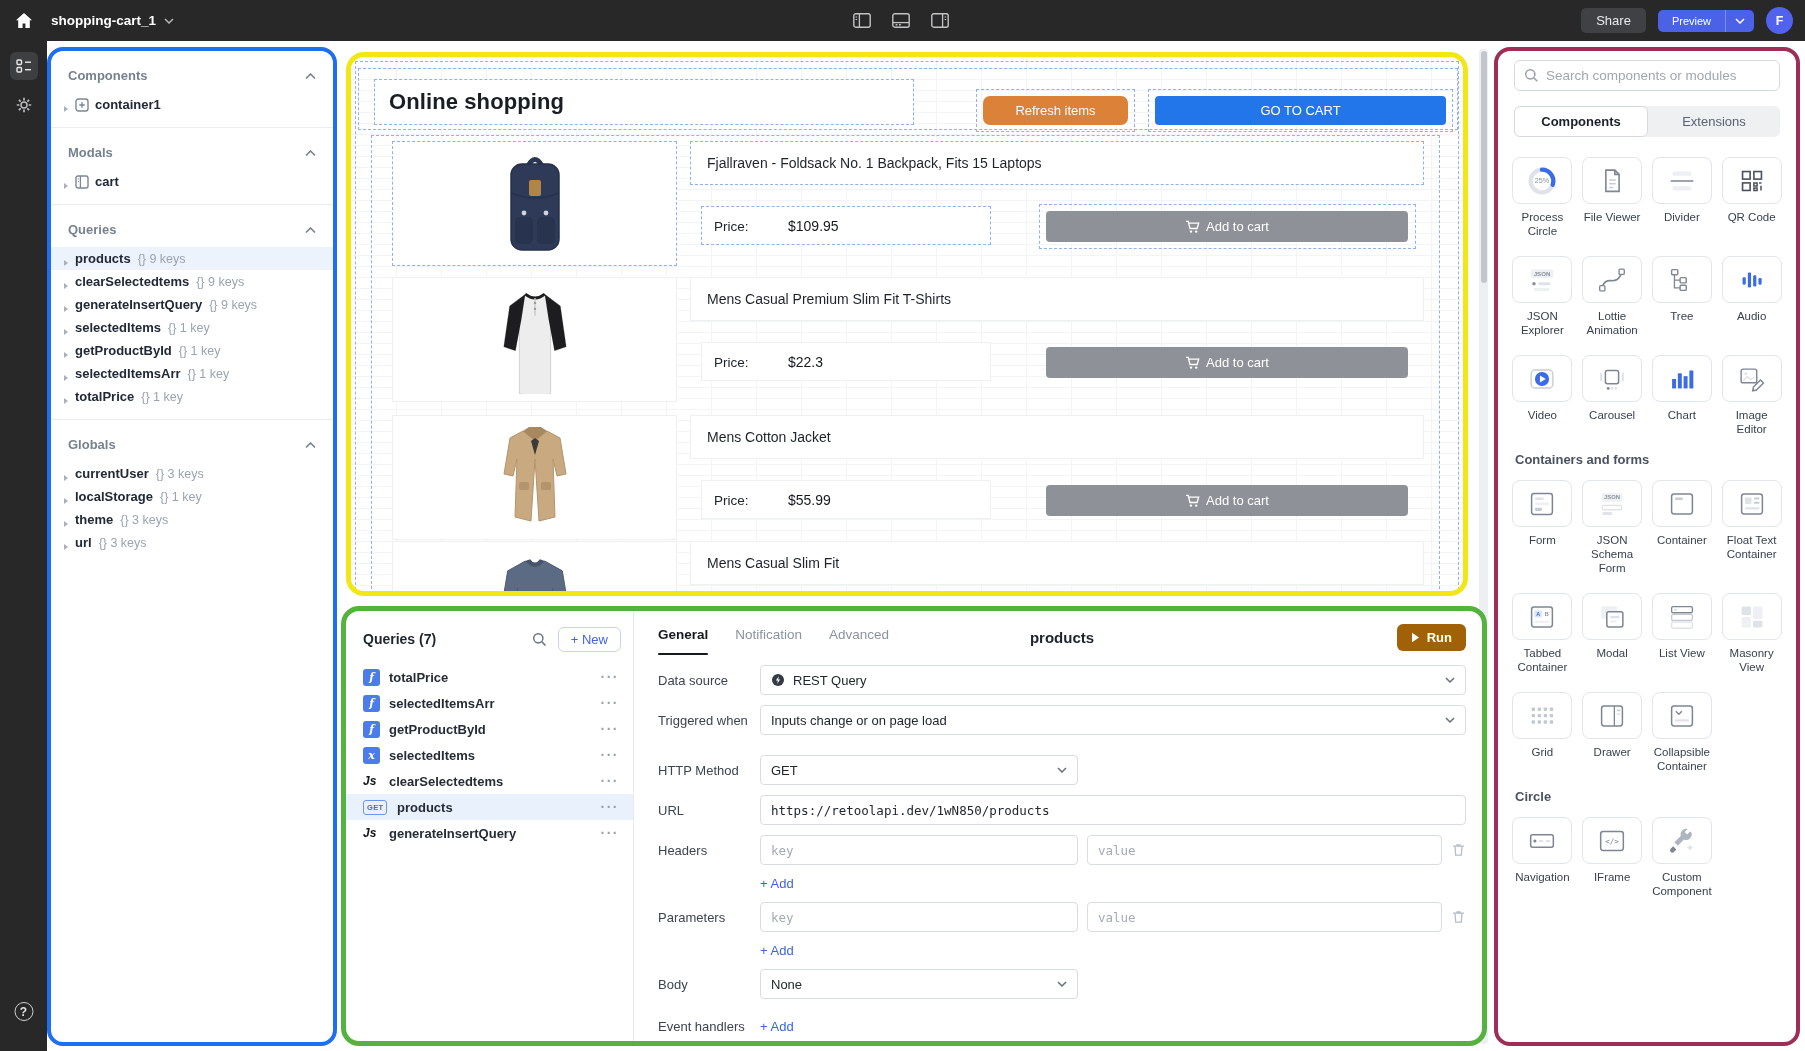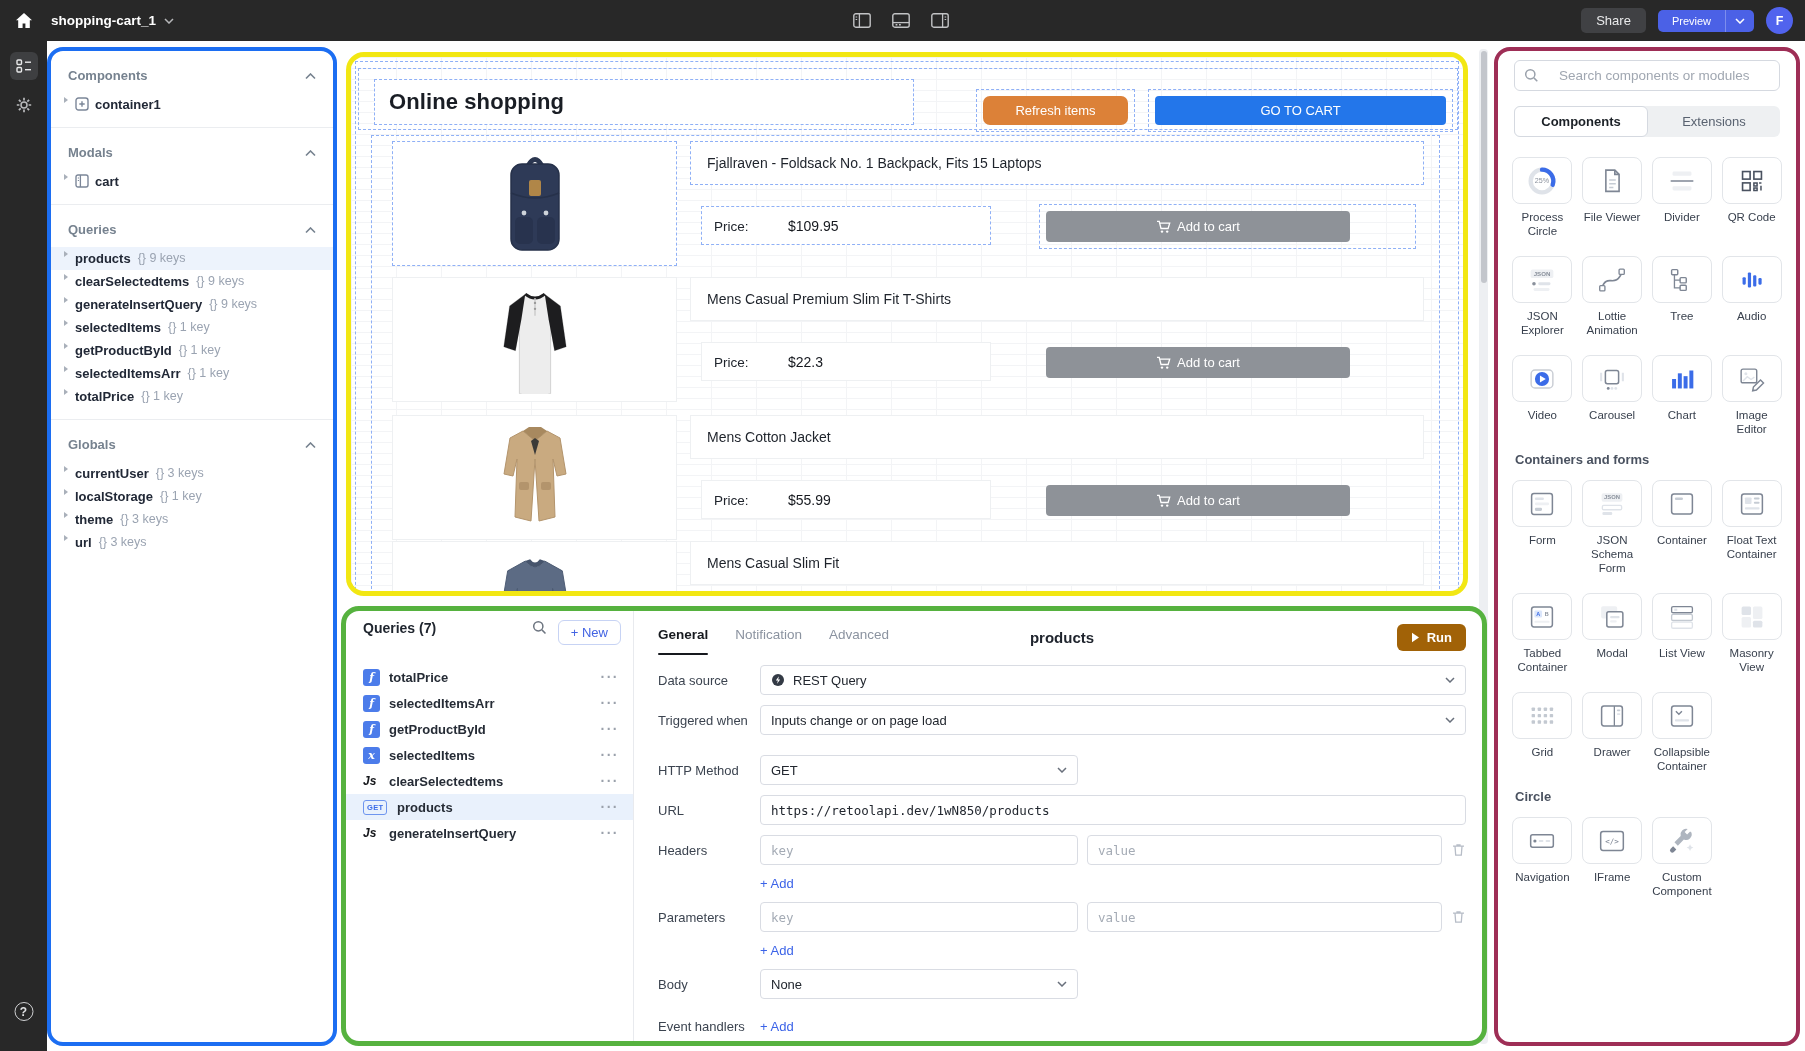--- a/index.html
+++ b/index.html
@@ -32,21 +32,21 @@
   #bottom-panel{position:absolute;left:341px;top:606px;width:1146px;height:440px;border:5px solid #56b23f;border-radius:18px;background:#fff;overflow:hidden;display:flex;z-index:4}
   #right-panel{position:absolute;left:1494px;top:47px;width:306px;height:999px;border:4px solid #9e2e56;border-radius:16px;background:#fff;overflow:hidden;z-index:4}
   #canvas-scrollbar{position:absolute;left:1479px;top:49px;width:9px;height:995px;background:#edeff2;border-radius:4px;z-index:2}
   #canvas-scrollbar .thumb{position:absolute;top:2px;left:1.5px;width:6px;height:232px;background:#c3c6cc;border-radius:3px}
 
   
   .lp-section{padding:15px 0 11px;border-bottom:1px solid #ebedf0}
   .lp-section:last-child{border-bottom:none}
   .lp-head{display:flex;justify-content:space-between;align-items:center;padding:0 17px;margin-bottom:9px;cursor:pointer}
   .lp-title{color:#76828f;font-size:13px;font-weight:700}
-  .lp-item{display:flex;align-items:flex-start;padding:4px 16px 4px 13px;font-size:13px;cursor:pointer}
+  .lp-item{display:flex;align-items:flex-end;padding:4px 16px 4px 13px;font-size:13px;cursor:pointer}
   .lp-item.sel{background:#edf3fc}
   .lp-caret{width:11px;display:flex;align-items:center}
   .lp-caret i{display:block;width:0;height:0;border-left:4.5px solid #a9b0ba;border-top:3.5px solid transparent;border-bottom:3.5px solid transparent}
   .lp-ico{margin-right:6px;display:flex;align-items:center}
   .lp-name{font-weight:700;color:#212836}
   .lp-meta{color:#9aa3b1;margin-left:7px;font-size:12.5px;font-weight:400}
 
   
   #canvas-inner{position:absolute;inset:0;background-image:linear-gradient(#f3f4f6 1px,transparent 1px),linear-gradient(90deg,#f3f4f6 1px,transparent 1px);background-size:100% 11px,45px 100%}
   .dashed{border:1px dashed #8fb0f6}
@@ -60,25 +60,25 @@
   .cv-gocart-wrap{position:absolute;left:789px;top:20px;width:305px;height:43px}
   .btn-gocart{position:absolute;left:796px;top:27px;width:291px;height:29px;background:#2376ea;border-radius:4px;color:#fff;font-size:13px;display:flex;align-items:center;justify-content:center;cursor:pointer}
   .cv-list{position:absolute;left:20px;top:78px;width:1069px;height:900px}
   .p-row{position:absolute;left:0;width:100%;height:136px}
   .p-img{position:absolute;left:20px;top:0;width:285px;height:125px;display:flex;align-items:center;justify-content:center;background:#fff}
   .p-title{position:absolute;left:318px;top:0;width:734px;height:44px;display:flex;align-items:center;padding-left:16px;font-size:14px;color:#1e232b;background:#fff}
   .p-price{position:absolute;left:329px;top:65px;width:290px;height:39px;background:#fff}
   .p-price .lbl{position:absolute;left:12px;top:50%;transform:translateY(-50%);font-size:13.5px;color:#20252d}
   .p-price .val{position:absolute;left:86px;top:50%;transform:translateY(-50%);font-size:14px;color:#16191f}
   .p-btnwrap{position:absolute;left:667px;top:63px;width:377px;height:45px}
-  .p-btn{position:absolute;left:674px;top:70px;width:304px;height:31px;background:#8e9298;border-radius:4px;color:#fff;font-size:13px;display:flex;align-items:center;justify-content:center;gap:6px;cursor:pointer}
+  .p-btn{position:absolute;left:674px;top:70px;width:362px;height:31px;background:#8e9298;border-radius:4px;color:#fff;font-size:13px;display:flex;align-items:center;justify-content:center;gap:6px;cursor:pointer}
 
   
   .q-list{width:288px;flex-shrink:0;border-right:1px solid #e8eaee;padding-top:9px}
-  .ql-head{display:flex;align-items:flex-start;padding:0 12px 0 17px;height:38px}
+  .ql-head{display:flex;align-items:center;padding:0 12px 0 17px;height:38px}
   .ql-title{font-size:14px;font-weight:600;color:#20262f;flex:1}
   .ql-search{margin-right:11px;display:flex;cursor:pointer}
   .btn-new{border:1px solid #c7d3f4;color:#4263e3;font-size:13px;border-radius:6px;padding:4px 12px;background:#fff;cursor:pointer}
   #query-list{margin-top:6px}
   .ql-item{display:flex;align-items:center;height:26px;padding:0 14px 0 17px;font-size:13px;color:#262c36;font-weight:600;cursor:pointer}
   .ql-item.sel{background:#e9f1fc}
   .ql-item .qic{width:26px;display:flex;align-items:center}
   .qicon-f,.qicon-x{width:17px;height:17px;border-radius:3px;background:#4c7cea;color:#fff;font-family:"DejaVu Serif",serif;font-style:italic;font-weight:700;font-size:11px;display:flex;align-items:center;justify-content:center}
   .qicon-js{font-style:italic;font-weight:700;font-size:12px;color:#16181c}
   .qicon-get{border:1px solid #6e95ef;color:#3b6ce8;font-size:7.5px;font-weight:700;border-radius:3px;padding:2px 3px;letter-spacing:.3px}
@@ -104,21 +104,21 @@
   .finput.v{flex:1}
   .trash{margin-left:9px;display:flex;cursor:pointer}
   .addrow{margin:-1px 0 10px 102px}
   .addlink{color:#3b63e8;font-size:13px;cursor:pointer}
 
   
   .rp-tabs{display:flex;align-items:flex-start;padding:15px 18px 0;gap:27px}
   .rp-tab{display:flex;align-items:center;gap:7px;font-size:14px;color:#8a919c;padding-bottom:13px;position:relative;cursor:pointer}
   .rp-tab.active{color:#191d24;font-weight:700}
   .rp-tab.active::after{content:"";position:absolute;left:-2px;right:-2px;bottom:0;height:2.5px;background:#191d24;border-radius:1px}
-  .rp-search{margin:9px 16px 0;height:31px;border:1px solid #d5d9e0;border-radius:6px;display:flex;align-items:center;padding:1px 9px;gap:20px;background:#fff}
+  .rp-search{margin:9px 16px 0;height:31px;border:1px solid #d5d9e0;border-radius:6px;display:flex;align-items:center;padding:1px 9px;gap:7px;background:#fff}
   .rp-search input{border:none;outline:none;flex:1;font-size:13.5px;color:#2a3039;background:transparent}
   .rp-search input::placeholder{color:#a0a7b1}
   .rp-seg{margin:15px 16px 0;background:#eef0f2;border-radius:6px;display:flex;height:31px}
   .rp-seg .seg{flex:1;display:flex;align-items:center;justify-content:center;font-size:13px;color:#596270;border-radius:6px;cursor:pointer}
   .rp-seg .seg.active{background:#fff;border:1px solid #d5d9e0;color:#1b2026;font-weight:600}
   #component-groups{padding:20px 13px 0}
   .cg-title{font-size:13px;font-weight:600;color:#4a5260;margin:16px 4px 13px}
   .cg-grid{display:grid;grid-template-columns:repeat(4,1fr);column-gap:7px;row-gap:18px;margin-bottom:16px}
   .cg-item{display:flex;flex-direction:column;align-items:center;cursor:pointer}
   .cg-card{width:60px;height:47px;border:1px solid #e2e5e9;border-radius:8px;background:#fff;display:flex;align-items:center;justify-content:center}

